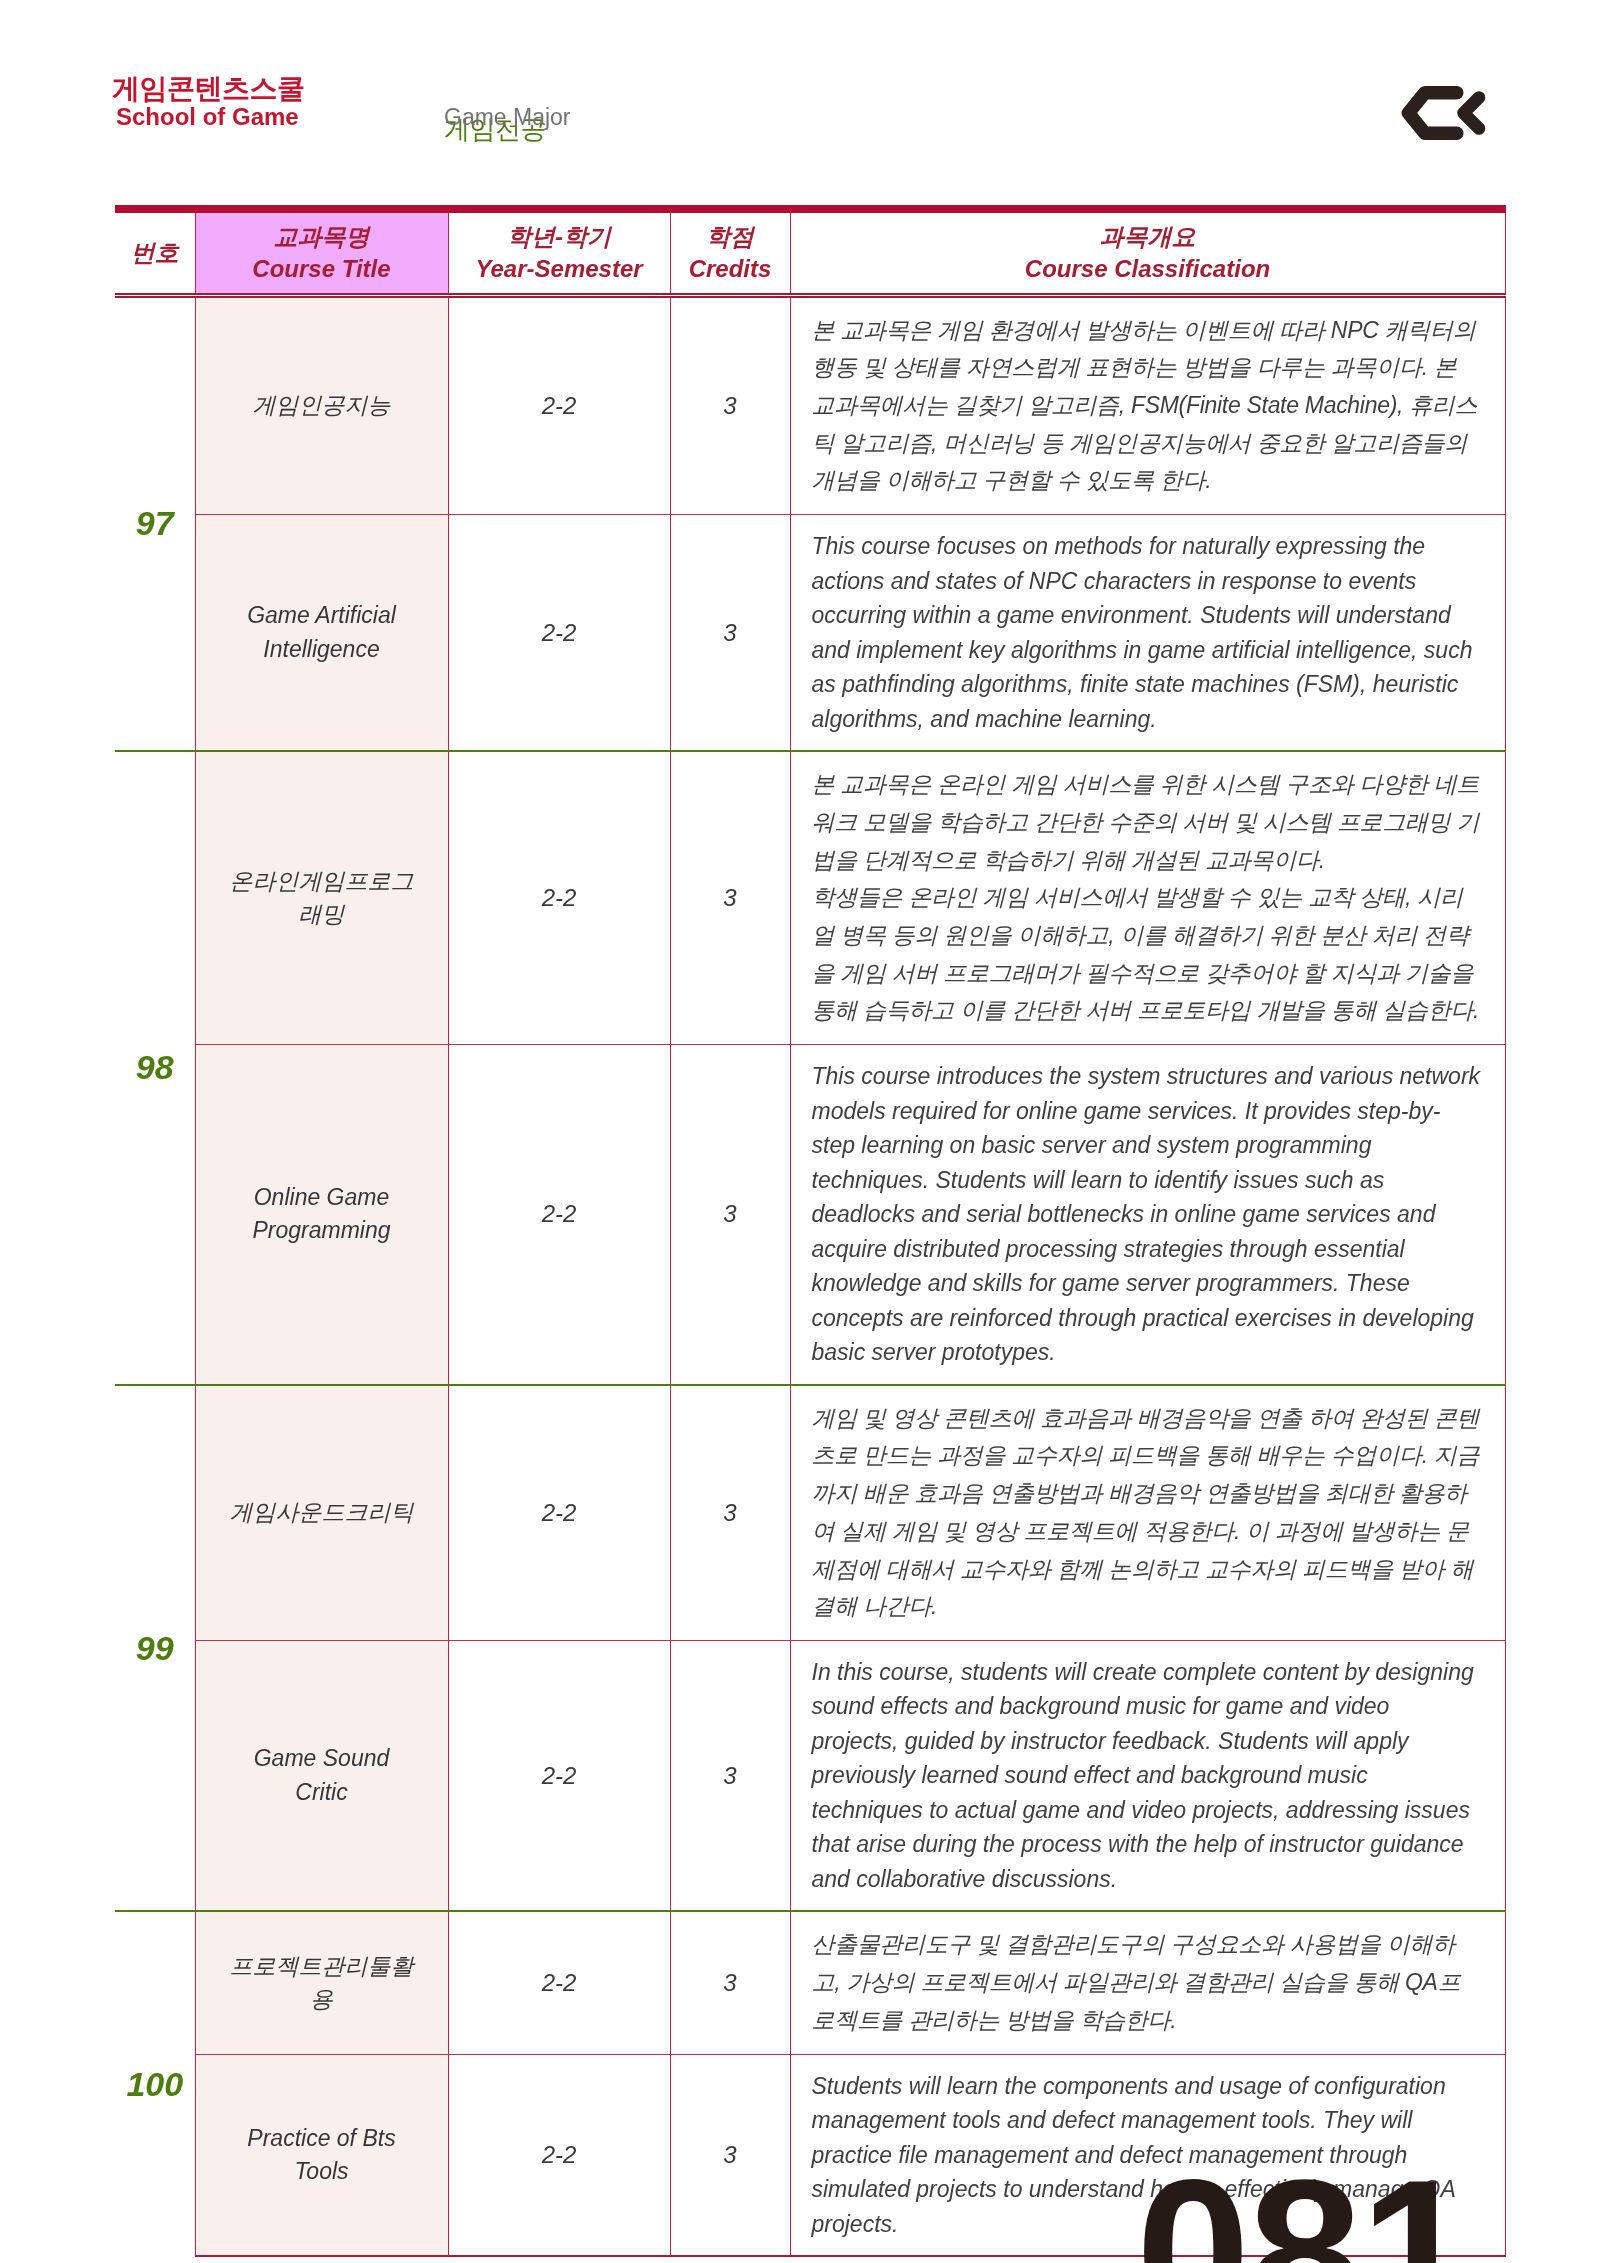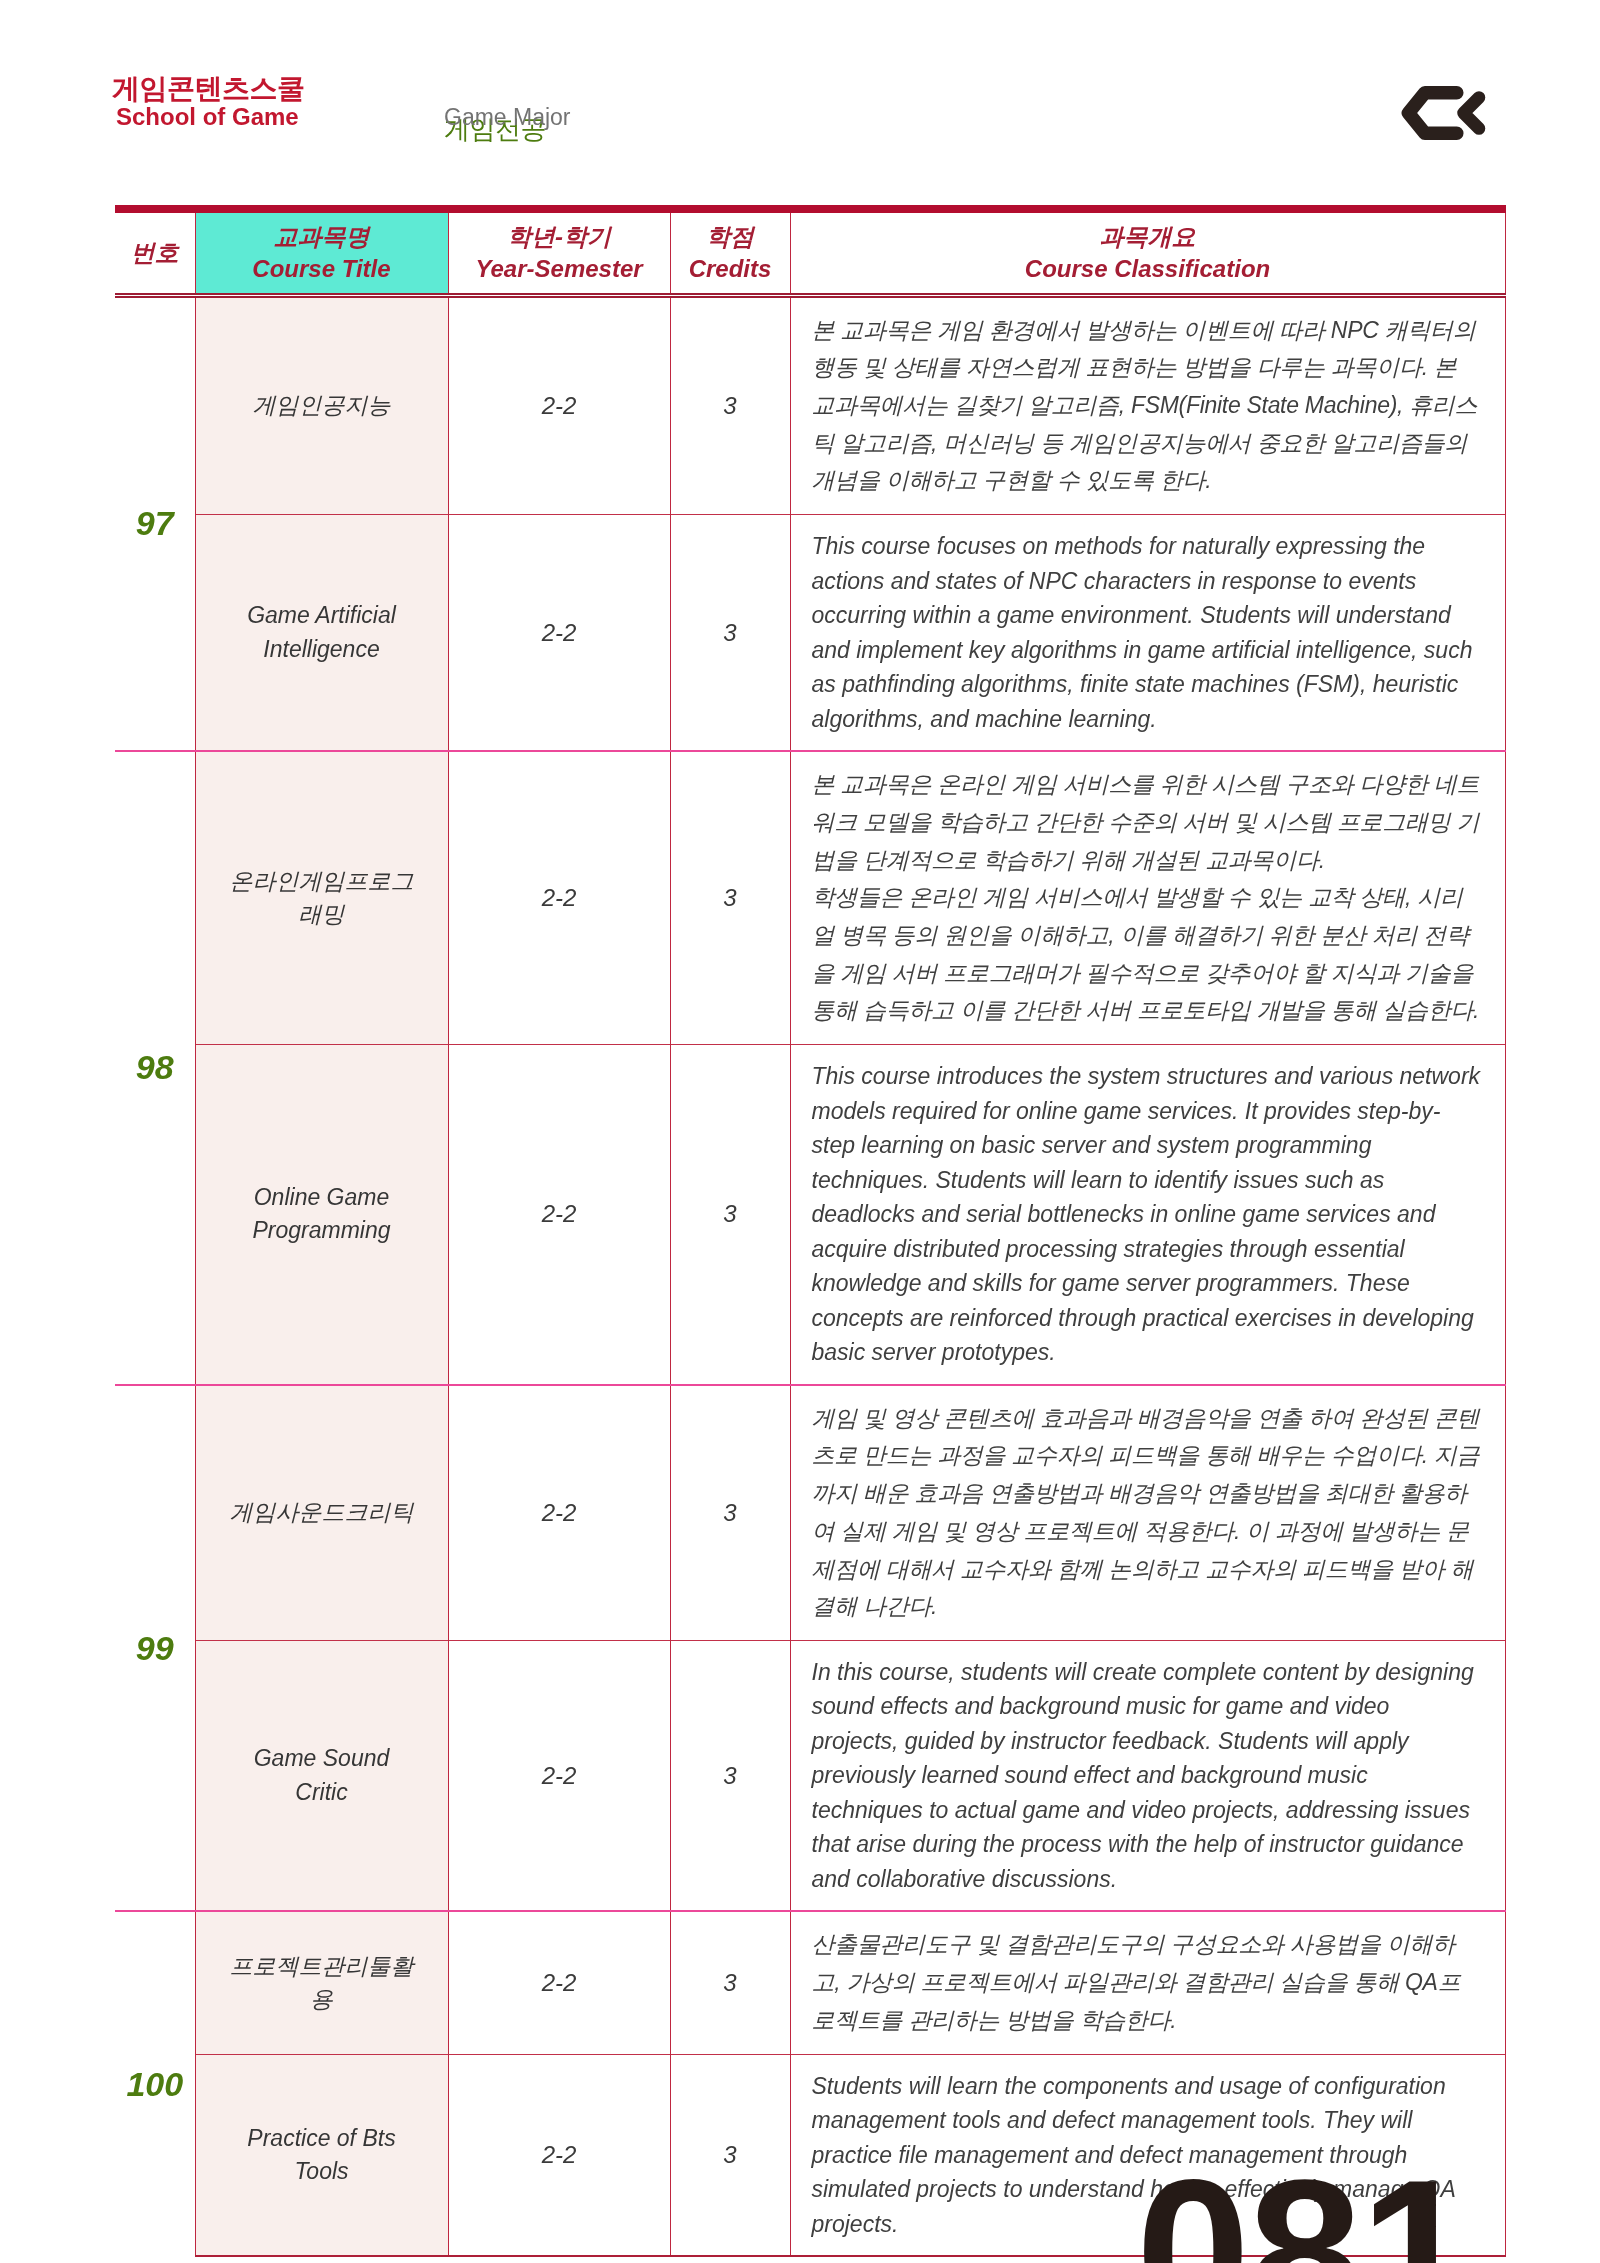--- a/index.html
+++ b/index.html
@@ -36,32 +36,32 @@
   }
   .course-table th, .course-table td { overflow: hidden; }
 
   
   .course-table th {
     color: #a41e34; font-weight: bold; font-size: 24px; line-height: 1.32;
     text-align: center; vertical-align: middle;
     border-bottom: 5px double #9e1c34;
     padding: 8px 2px;
   }
-  th.c-title { background: #5eead4; }
+  th.c-title { background: #f0abfc; }
 
   
   .course-table th + th, .course-table tr.kr td + td, .course-table tr.en td {
     border-left: 1.5px solid #bf2740;
   }
   .course-table th:last-child, .course-table td:last-child {
     border-right: 1.5px solid #bf2740;
   }
 
   
-  .course-table tr.kr td { border-top: 2px solid #ec4899; }
+  .course-table tr.kr td { border-top: 2px solid #4d7c0f; }
   
   .course-table tr.en td { border-top: 1.5px solid #c23049; }
   .course-table tr.last td { border-bottom: 2.5px solid #ad1f38; }
 
   td.no {
     text-align: center; vertical-align: middle;
     font-size: 34px; font-weight: bold; color: #4d7c0f;
   }
   td.title {
     background: #f9efec;

